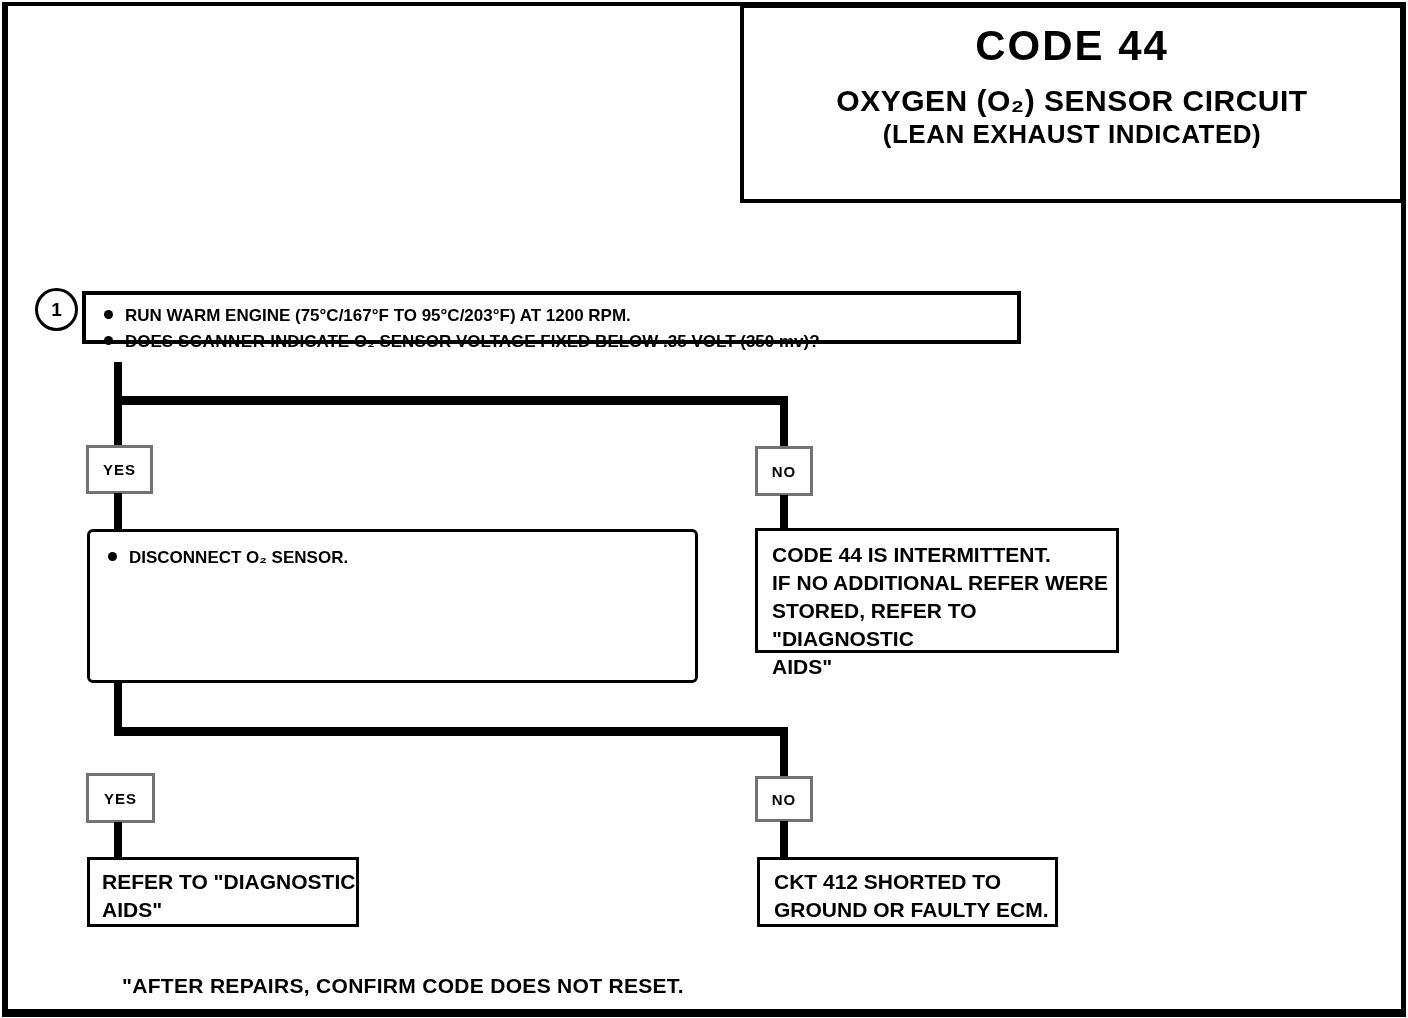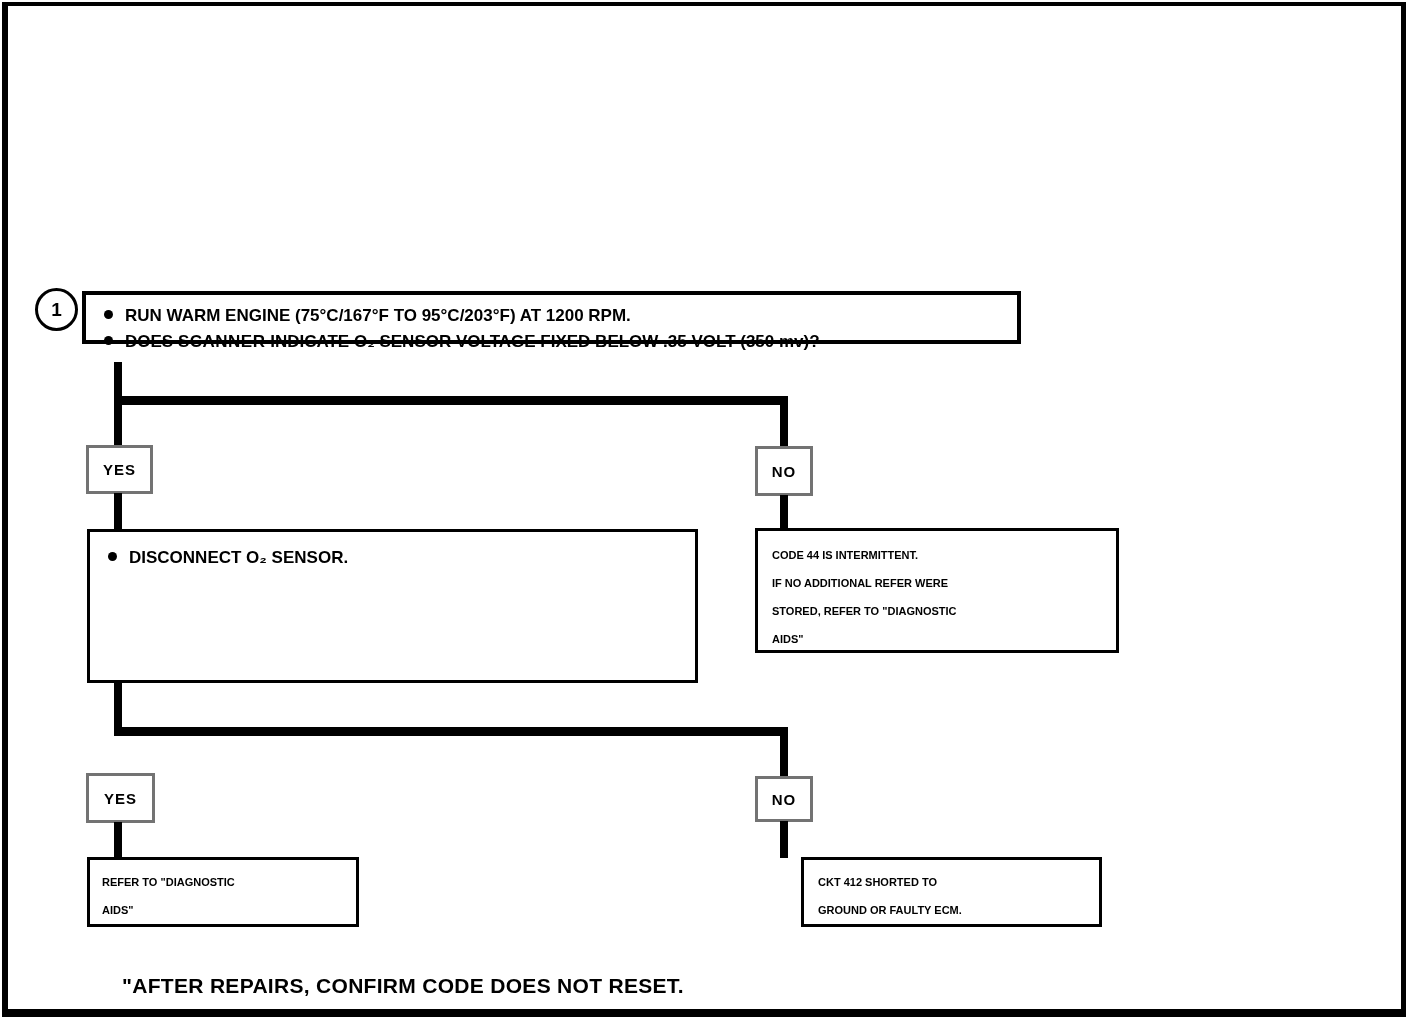--- a/index.html
+++ b/index.html
@@ -39,24 +39,24 @@
     border:3px solid #000; border-radius:50%; box-sizing:border-box;
     display:flex; align-items:center; justify-content:center;
     font-size:19px; font-weight:bold; background:#fff;
   }
   
   .fbox {
     position:absolute; border:3px solid #000; box-sizing:border-box;
     background:#fff; font-weight:bold;
   }
   #box-q1 { left:82px; top:291px; width:939px; height:53px; border-width:4px; padding:8px 10px 0 18px; }
-  #box-d2 { left:87px; top:529px; width:611px; height:154px; padding:13px 10px 12px 18px; }
+  #box-d2 { left:87px; top:529px; width:611px; height:154px; padding:13px 10px 12px 18px;border-radius:6px; }
   #box-int { left:755px; top:528px; width:364px; height:125px; padding:10px 0 0 14px; }
   #box-refer { left:87px; top:857px; width:272px; height:70px; padding:8px 0 0 12px; }
-  #box-ckt { left:757px; top:857px; width:301px; height:70px; padding:8px 0 16px 14px;margin-left:44px; }
+  #box-ckt { left:757px; top:857px; width:301px; height:70px; padding:8px 0 16px 14px; }
   .yn {
     position:absolute; border:3px solid #737373; box-sizing:border-box; background:#fff;
     display:flex; align-items:center; justify-content:center;
     font-size:15px; font-weight:bold; letter-spacing:1px;
   }
   #yes1 { left:86px;  top:445px; width:67px; height:49px; }
   #no1  { left:755px; top:446px; width:58px; height:50px; }
   #yes2 { left:86px;  top:773px; width:69px; height:50px; }
   #no2  { left:755px; top:776px; width:58px; height:46px; }
   
@@ -73,35 +73,40 @@
   #v4l { left:114px; top:822px; height:36px; }
   #v4r { left:780px; top:821px; height:37px; }
   
   .brow { display:flex; gap:12px; }
   .bullet {
     flex:0 0 auto; width:9px; height:9px; border-radius:50%;
     background:#000; margin-top:7px;
   }
   .btext { font-size:17px; font-weight:bold; line-height:26px; }
   .scanner { font-size:17px; letter-spacing:0.5px;text-align:right; }
-  .line { font-size:11px; font-weight:bold; line-height:27px; }
+  .line { font-size:21px; font-weight:bold; line-height:27px; }
   #box-int .line { line-height:28px; }
   #box-refer .line, #box-ckt .line { line-height:28px; }
   
   .footer-note {
     position:absolute; left:122px; top:974px;
     font-size:21px; font-weight:bold; letter-spacing:0.3px;
   }
 </style>
 </head>
 <body>
 
 <div class="page">
   <div class="frame"></div>
 
+  <div class="title-box">
+    <div class="title-code">CODE 44</div>
+    <div class="title-sub">OXYGEN (O₂) SENSOR CIRCUIT</div>
+    <div class="title-sub2">(LEAN EXHAUST INDICATED)</div>
+  </div>
 
   <div class="step-circle">
     <span>1</span>
   </div>
 
   <div class="fbox" id="box-q1">
     <div class="brow">
       <span class="bullet"></span>
       <span class="btext">RUN WARM ENGINE  (75°C/167°F TO 95°C/203°F)  AT 1200 RPM.</span>
     </div>

